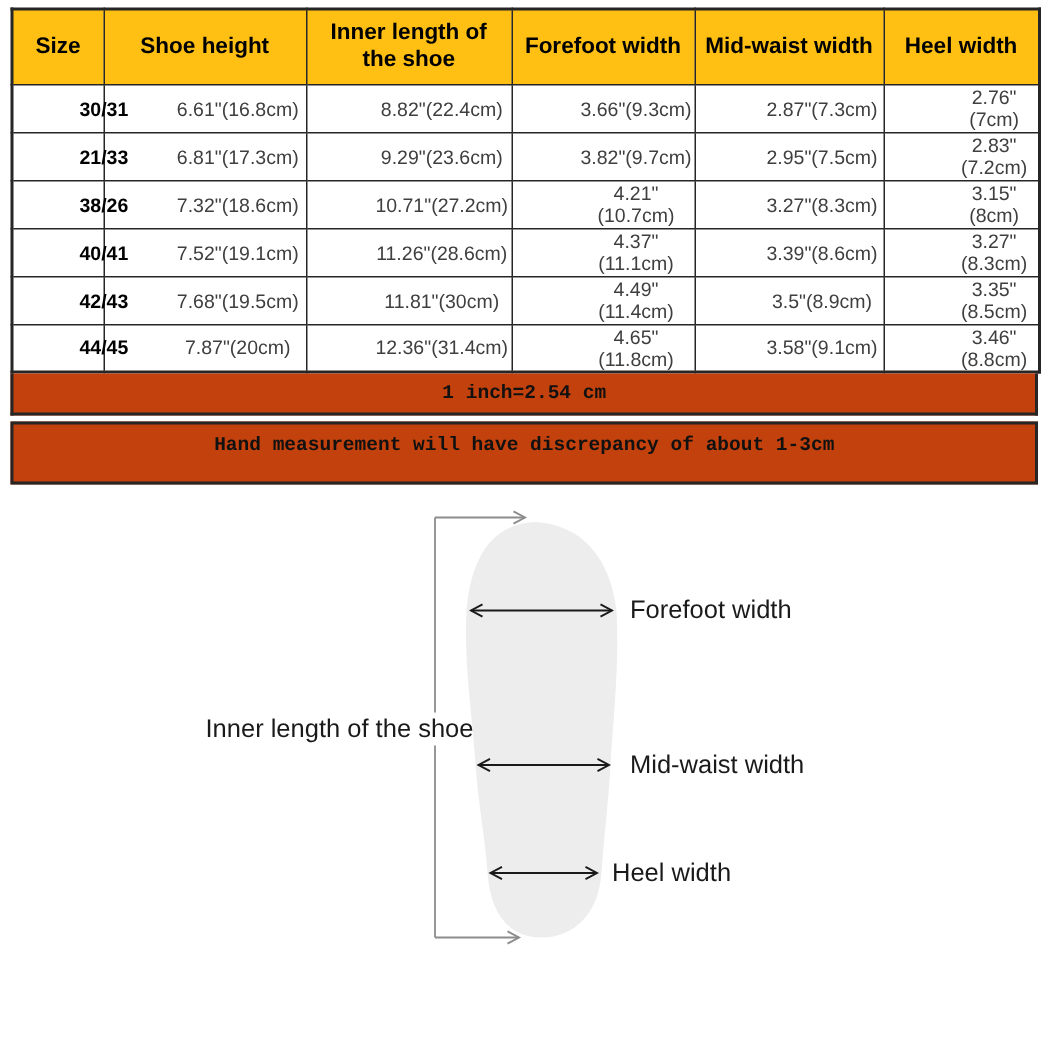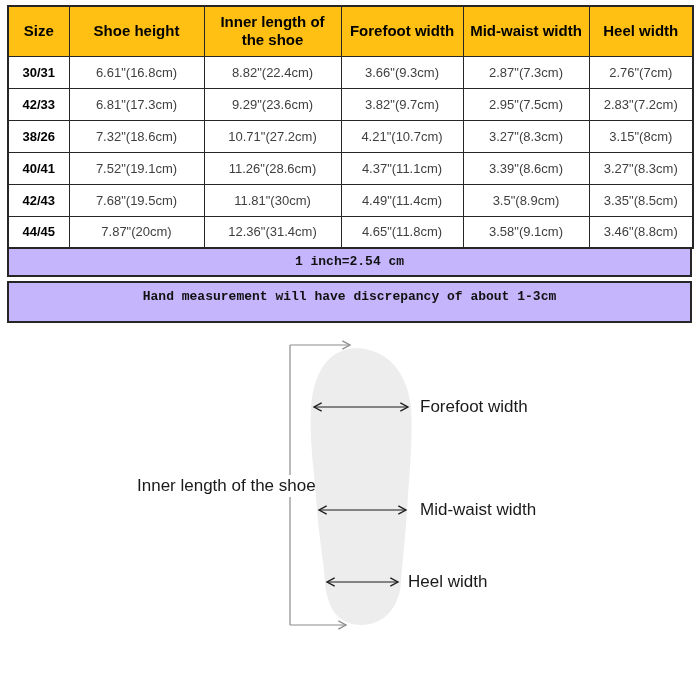--- a/index.html
+++ b/index.html
@@ -26,36 +26,37 @@
     font-weight: bold;
     height: 50px;
     line-height: 1.25;
     padding: 0 4px;
   }
   table.size-chart td {
     height: 32px;
     font-size: 13px;
     color: #3F3F3F;
     background: #ffffff;
+    padding-left: 44px;
   }
   table.size-chart td.size-col {
     font-weight: bold;
     color: #000000;
   }
 
   .note-box {
     width: 685px;
     margin-left: 7px;
     border: 2px solid #262626;
     text-align: center;
     font-family: "Liberation Mono", "DejaVu Sans Mono", monospace;
     font-weight: bold;
     font-size: 13px;
     color: #111111;
-    background: #c4b5fd;
+    background: #c2410c;
   }
   .note-box.first { border-top: none; height: 28px; line-height: 26px; }
   .note-box.second { margin-top: 4px; height: 42px; line-height: 27px; }
 
   .diagram {
     position: relative;
     width: 700px;
     height: 308px;
     margin-top: 14px;
   }
@@ -106,21 +107,21 @@
     <tbody>
       <tr>
         <td class="size-col">30/31</td>
         <td>6.61"(16.8cm)</td>
         <td>8.82"(22.4cm)</td>
         <td>3.66"(9.3cm)</td>
         <td>2.87"(7.3cm)</td>
         <td>2.76"(7cm)</td>
       </tr>
       <tr>
-        <td class="size-col">42/33</td>
+        <td class="size-col">21/33</td>
         <td>6.81"(17.3cm)</td>
         <td>9.29"(23.6cm)</td>
         <td>3.82"(9.7cm)</td>
         <td>2.95"(7.5cm)</td>
         <td>2.83"(7.2cm)</td>
       </tr>
       <tr>
         <td class="size-col">38/26</td>
         <td>7.32"(18.6cm)</td>
         <td>10.71"(27.2cm)</td>

